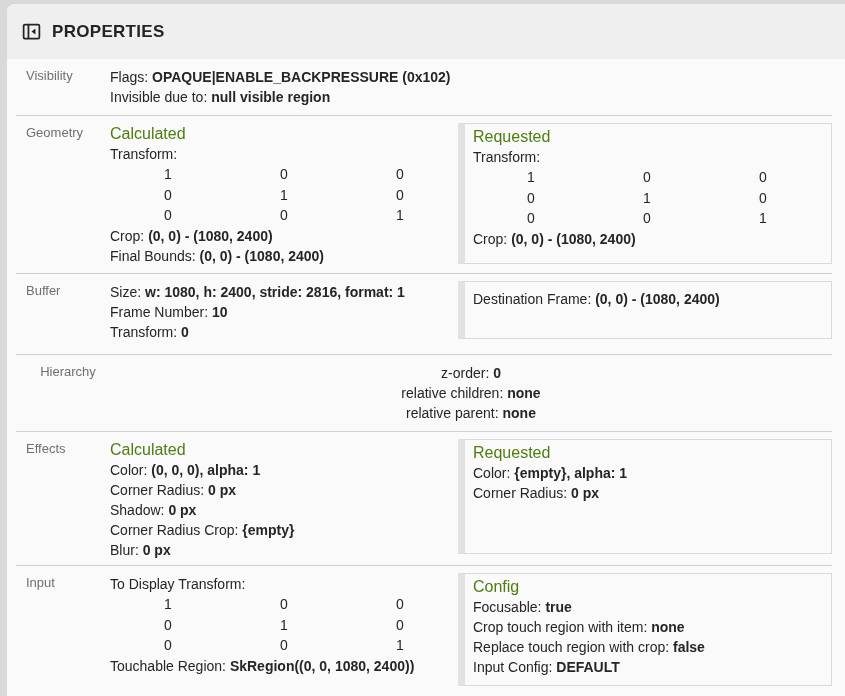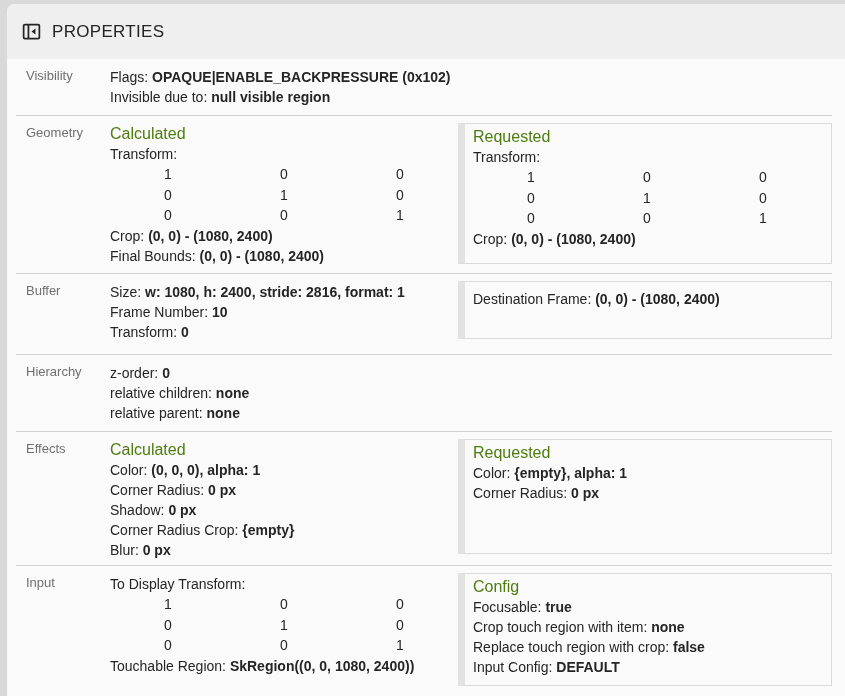--- a/index.html
+++ b/index.html
@@ -19,21 +19,21 @@
   }
   .header {
     height:55px;
     background:#efefef;
     display:flex; align-items:center;
     padding-left:14px;
   }
   .header .icon { width:21px; height:21px; display:inline-block; cursor:pointer; }
   .header .title {
     margin-left:10px;
-    font-size:17px; font-weight:400;
+    font-size:17px; font-weight:700;
     letter-spacing:0.3px;
     color:#242424;
   }
   .section { display:flex; padding:0 13px 0 19px; }
   .sec-label {
     width:84px; flex:none;
     padding-top:9px;
     font-size:13px;
     color:#6f6f6f;
   }
@@ -53,21 +53,21 @@
     background:#fafafa;
     border:1px solid #dadada;
     border-left:7px solid #e2e2e2;
     padding:3px 8px 8px;
   }
   .reqbox .matrix { grid-template-columns:repeat(3,116px); }
   .divider { border-top:1px solid #d0d0d0; margin:0 13px 0 9px; height:0; }
   .h-visibility { height:56px; }
   .h-geometry   { height:157px; }
   .h-buffer     { height:80px; }
-  .h-hierarchy  { height:76px; }
+  .h-hierarchy  { height:76px;text-align:center; }
   .h-effects    { height:133px; }
   .box-geometry { min-height:141px; }
   .box-buffer   { min-height:58px; }
   .box-effects  { min-height:115px; }
   .box-input    { min-height:102px; }
 </style>
 </head>
 <body>
 
 <div class="panel">

